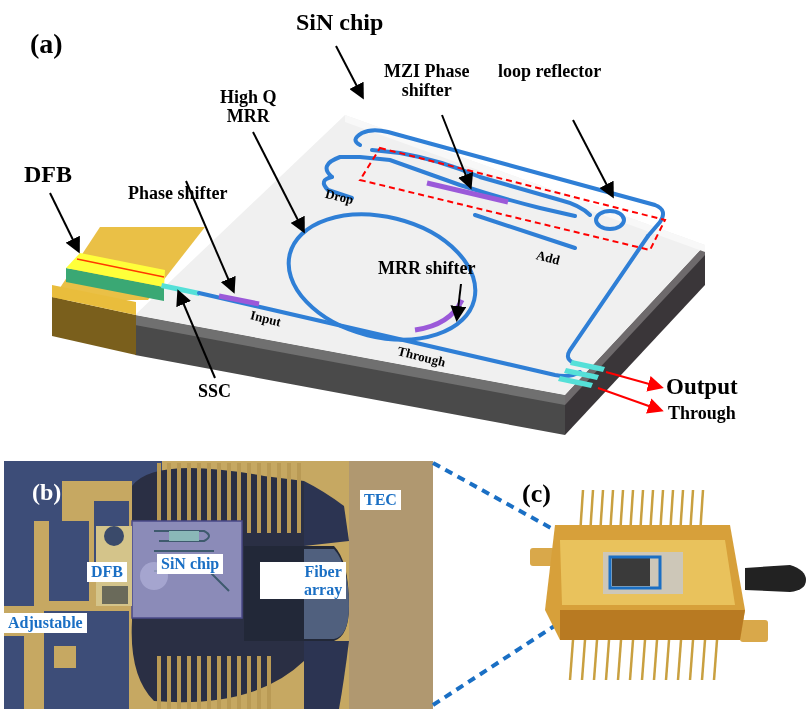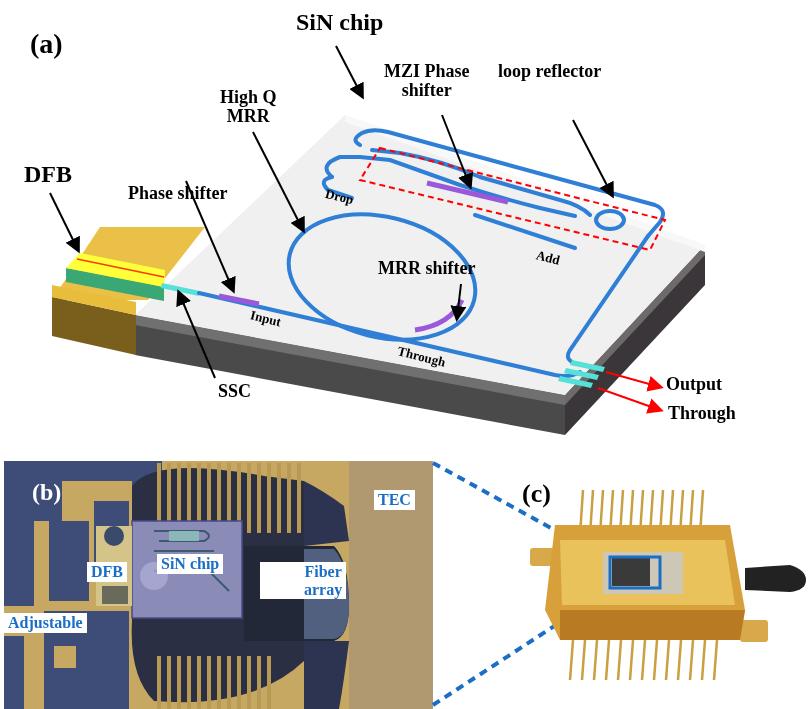--- a/index.html
+++ b/index.html
@@ -99,22 +99,22 @@
 <div class="lbl" style="left:384px; top:62px; font-size:18px;">
   <div>MZI Phase</div>
   <div>shifter</div>
 </div>
 <div class="lbl" style="left:498px; top:62px; font-size:18px;">
   <div>loop reflector</div>
 </div>
 <div class="lbl" style="left:24px; top:162px; font-size:24px;">DFB</div>
 <div class="lbl" style="left:128px; top:156px; font-size:18px;margin-top:28px;">Phase shifter</div>
 <div class="lbl" style="left:378px; top:259px; font-size:18px;">MRR shifter</div>
-<div class="lbl" style="left:198px; top:382px; font-size:18px;margin-left:20px;">SSC</div>
-<div class="lbl" style="left:666px; top:375px; font-size:18px;">Output</div>
+<div class="lbl" style="left:198px; top:382px; font-size:18px;">SSC</div>
+<div class="lbl" style="left:666px; top:375px; font-size:23px;">Output</div>
 <div class="lbl" style="left:668px; top:404px; font-size:18px;">Through</div>
 
 <div class="sm" style="left:325px; top:189px; transform:rotate(14deg);">Drop</div>
 <div class="sm" style="left:536px; top:250px; transform:rotate(14deg);">Add</div>
 <div class="sm" style="left:250px; top:311px; transform:rotate(14deg);">Input</div>
 <div class="sm" style="left:397px; top:349px; transform:rotate(14deg);">Through</div>
 
 <div style="position:absolute; left:4px; top:461px; width:429px; height:248px; background:#c9a860; overflow:hidden;">
   <svg width="429" height="248" viewBox="0 0 429 248">
 
@@ -176,21 +176,21 @@
     <path d="M300,88 L330,88 Q345,105 345,145 Q345,175 330,178 L300,178 Z" fill="#50607e"></path>
     <path d="M300,20 Q320,30 340,45 L345,80 L300,85 Z" fill="#2c3452"></path>
     <path d="M300,180 L345,180 Q340,220 335,248 L300,248 Z" fill="#2c3452"></path>
 
     <rect x="92" y="65" width="36" height="80" fill="#d4c48a"></rect>
     <circle cx="110" cy="75" r="10" fill="#3a4a6a"></circle>
     <circle cx="150" cy="115" r="14" fill="#b0b0d8" opacity="0.7"></circle>
     <rect x="98" y="125" width="26" height="18" fill="#6a6a5a"></rect>
   </svg>
   <div class="panel-tag" style="left:28px; top:18px; color:#ffffff; font-size:24px;">(b)</div>
-  <div class="photo-lbl" style="left:370px; top:29px;font-family:Liberation Serif, serif;">TEC</div>
+  <div class="photo-lbl" style="left:356px; top:29px;font-family:Liberation Serif, serif;">TEC</div>
   <div class="photo-lbl" style="left:83px; top:101px;">DFB</div>
   <div class="photo-lbl" style="left:153px; top:93px;">SiN chip</div>
   <div class="photo-lbl" style="left:256px; top:101px;padding-left:44px;">
     <div>Fiber</div>
     <div>array</div>
   </div>
   <div class="photo-lbl" style="left:0px; top:152px;">Adjustable</div>
 </div>
 
 <svg width="809" height="709" viewBox="0 0 809 709" style="pointer-events:none;">

